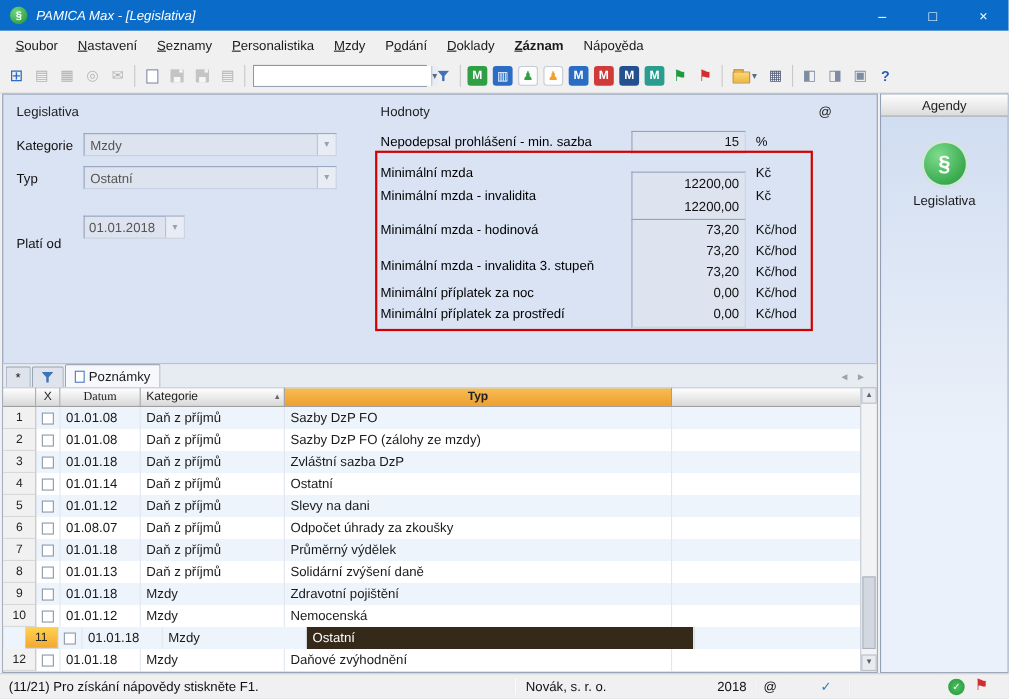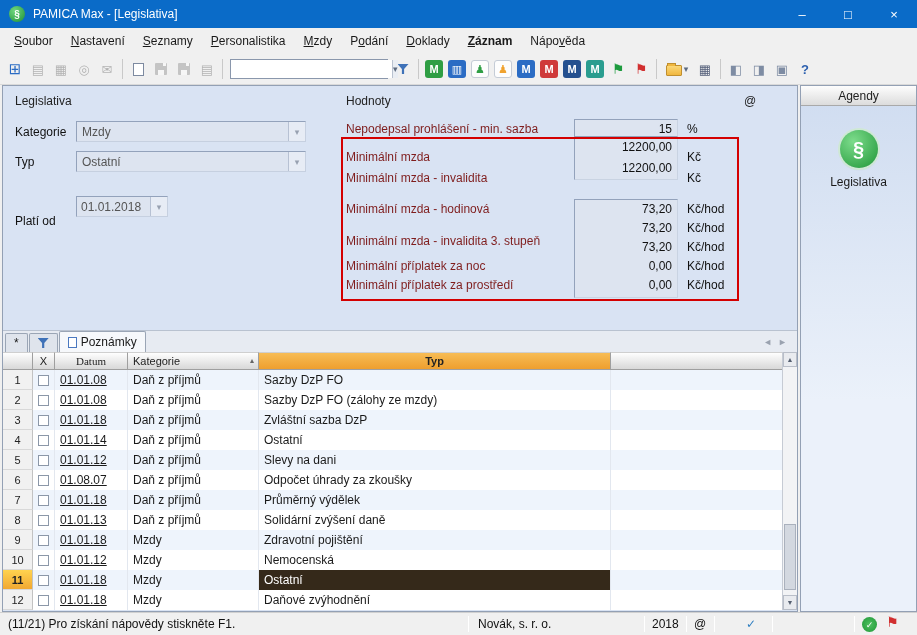--- a/index.html
+++ b/index.html
@@ -10,21 +10,21 @@
     font-size: 12px; color: #1a1a1a; background: #f0f0f0;
   }
 
   
   .titlebar { position: absolute; top: 0; left: 0; right: 0; height: 28px;
     background: #0a6bc8; color: #fff; display: flex; align-items: center; }
   .app-icon { width: 16px; height: 16px; margin: 0 8px 0 9px; border-radius: 50%;
     background: radial-gradient(circle at 35% 30%, #6fd77f, #1d8f35);
     display: flex; align-items: center; justify-content: center;
     color: #fff; font-size: 10px; font-weight: bold; }
-  .title-text { font-size: 12px; }
+  .title-text { font-size: 12px; font-style: italic; }
   .win-controls { margin-left: auto; display: flex; height: 100%; }
   .win-btn { width: 46px; height: 100%; display: flex; align-items: center;
     justify-content: center; font-size: 13px; color: #fff; }
 
   
   .menubar { position: absolute; top: 28px; left: 0; right: 0; height: 26px;
     background: #f0f0f0; display: flex; align-items: center; padding-left: 5px; }
   .mi { padding: 4px 9px; white-space: nowrap; }
   .mi .u { text-decoration: underline; }
   .mi.bold { font-weight: bold; }
@@ -70,21 +70,21 @@
   .main { position: absolute; left: 2px; top: 85px; width: 796px; height: 527px;
     background: #d9e3f3; border: 1px solid #93a0b4; }
   .sec-title { position: absolute; top: 8px; color: #222; }
   .flabel { position: absolute; line-height: 14px; color: #111; }
   .combo { position: absolute; height: 21px; background: #dde4f0;
     border: 1px solid; border-color: #93a2bb #c6d0e0 #c6d0e0 #93a2bb;
     display: flex; align-items: center; }
   .cval { flex: 1; padding: 0 5px; color: #555; white-space: nowrap; overflow: hidden; }
   .carrow { width: 17px; height: 100%; background: #e7ecf5; border-left: 1px solid #b7c1d3;
     display: flex; align-items: center; justify-content: center; color: #98a1b1; font-size: 9px; }
-  .hlabel { position: absolute; left: 343px; line-height: 13px; color: #7f1d1d; }
+  .hlabel { position: absolute; left: 343px; line-height: 13px; color: #000000; }
   .hunit  { position: absolute; left: 684px; line-height: 13px; color: #111; }
   .hval-box { position: absolute; left: 571px; width: 104px; background: #dde4f0;
     border: 1px solid; border-color: #93a2bb #c9d3e2 #c9d3e2 #93a2bb; }
   .vrow { text-align: right; padding-right: 5px; color: #111; }
   .vr21 { height: 21px; line-height: 21px; }
   .vr19 { height: 19px; line-height: 19px; }
   .red-rect { position: absolute; left: 338px; top: 51px; width: 398px; height: 164px;
     border: 2px solid #d40000; pointer-events: none; }
 
   
@@ -110,26 +110,26 @@
   .w-num { width: 30px; } .w-x { width: 22px; } .w-date { width: 73px; font-family: Liberation Serif, serif; }
   .w-kat { width: 131px; } .w-typ { width: 352px; } .w-fill { flex: 1; border-right: none; }
   .rows { position: absolute; left: 0; top: 284px; width: 779px; }
   .trow { display: flex; height: 20px; line-height: 20px; }
   .trow.odd { background: #eef4fc; } .trow.even { background: #fff; }
   .c-num { width: 30px; background: #f1f1f1; border-right: 1px solid #c2c2c2;
     border-bottom: 1px solid #d8d8d8; text-align: center; font-size: 11px; color: #222; }
   .c-x { width: 22px; display: flex; align-items: center; justify-content: center;
     border-right: 1px solid #e2e7ef; }
   .cb { width: 11px; height: 11px; background: #fff; border: 1px solid #8b97a8; }
-  .c-date { width: 73px; padding-left: 5px; border-right: 1px solid #e2e7ef; text-decoration: underline; }
+  .c-date { width: 73px; padding-left: 5px; border-right: 1px solid #e2e7ef; }
   .c-kat { width: 131px; padding-left: 5px; border-right: 1px solid #e2e7ef; }
   .c-typ { width: 352px; padding-left: 5px; border-right: 1px solid #e2e7ef;
     white-space: nowrap; overflow: hidden; }
   .c-fill { flex: 1; }
-  .trow.sel .c-num { background: linear-gradient(#ffd34f, #f1a832); font-weight: bold; }
+  .trow.sel .c-num { background: linear-gradient(#ffd34f, #f1a832); font-weight: normal; margin-left: 20px; }
   .trow.sel .c-typ { background: #35291a; color: #fff; }
 
   
   .vscroll { position: absolute; left: 779px; top: 266px; width: 15px; height: 258px;
     background: #f2f3f5; border-left: 1px solid #c6cbd4; }
   .vs-btn { position: absolute; left: 0; width: 14px; height: 15px; background: #e9ebef;
     border: 1px solid #b9bec8; display: flex; align-items: center; justify-content: center;
     font-size: 7px; color: #566070; }
   .vs-up { top: 0; } .vs-down { bottom: 0; }
   .vs-thumb { position: absolute; left: 1px; top: 172px; width: 12px; height: 66px;
@@ -298,21 +298,21 @@
   <div class="sec-title" style="left:741px">@</div>
 
   <div class="hlabel" style="top:37px">Nepodepsal prohlášení - min. sazba</div>
   <div class="hval-box" style="top:33px;height:21px">
     <div class="vrow vr19">15</div>
   </div>
   <div class="hunit" style="top:37px">%</div>
 
   <div class="hlabel" style="top:65px">Minimální mzda</div>
   <div class="hlabel" style="top:86px">Minimální mzda - invalidita</div>
-  <div class="hval-box" style="top:50px;height:44px">
+  <div class="hval-box" style="top:70px;height:44px">
     <div class="vrow vr21">12200,00</div>
     <div class="vrow vr21">12200,00</div>
   </div>
   <div class="hunit" style="top:65px">Kč</div>
   <div class="hunit" style="top:86px">Kč</div>
 
   <div class="hlabel" style="top:117px">Minimální mzda - hodinová</div>
   <div class="hlabel" style="top:149px">Minimální mzda - invalidita 3. stupeň</div>
   <div class="hlabel" style="top:174px">Minimální příplatek za noc</div>
   <div class="hlabel" style="top:193px">Minimální příplatek za prostředí</div>

